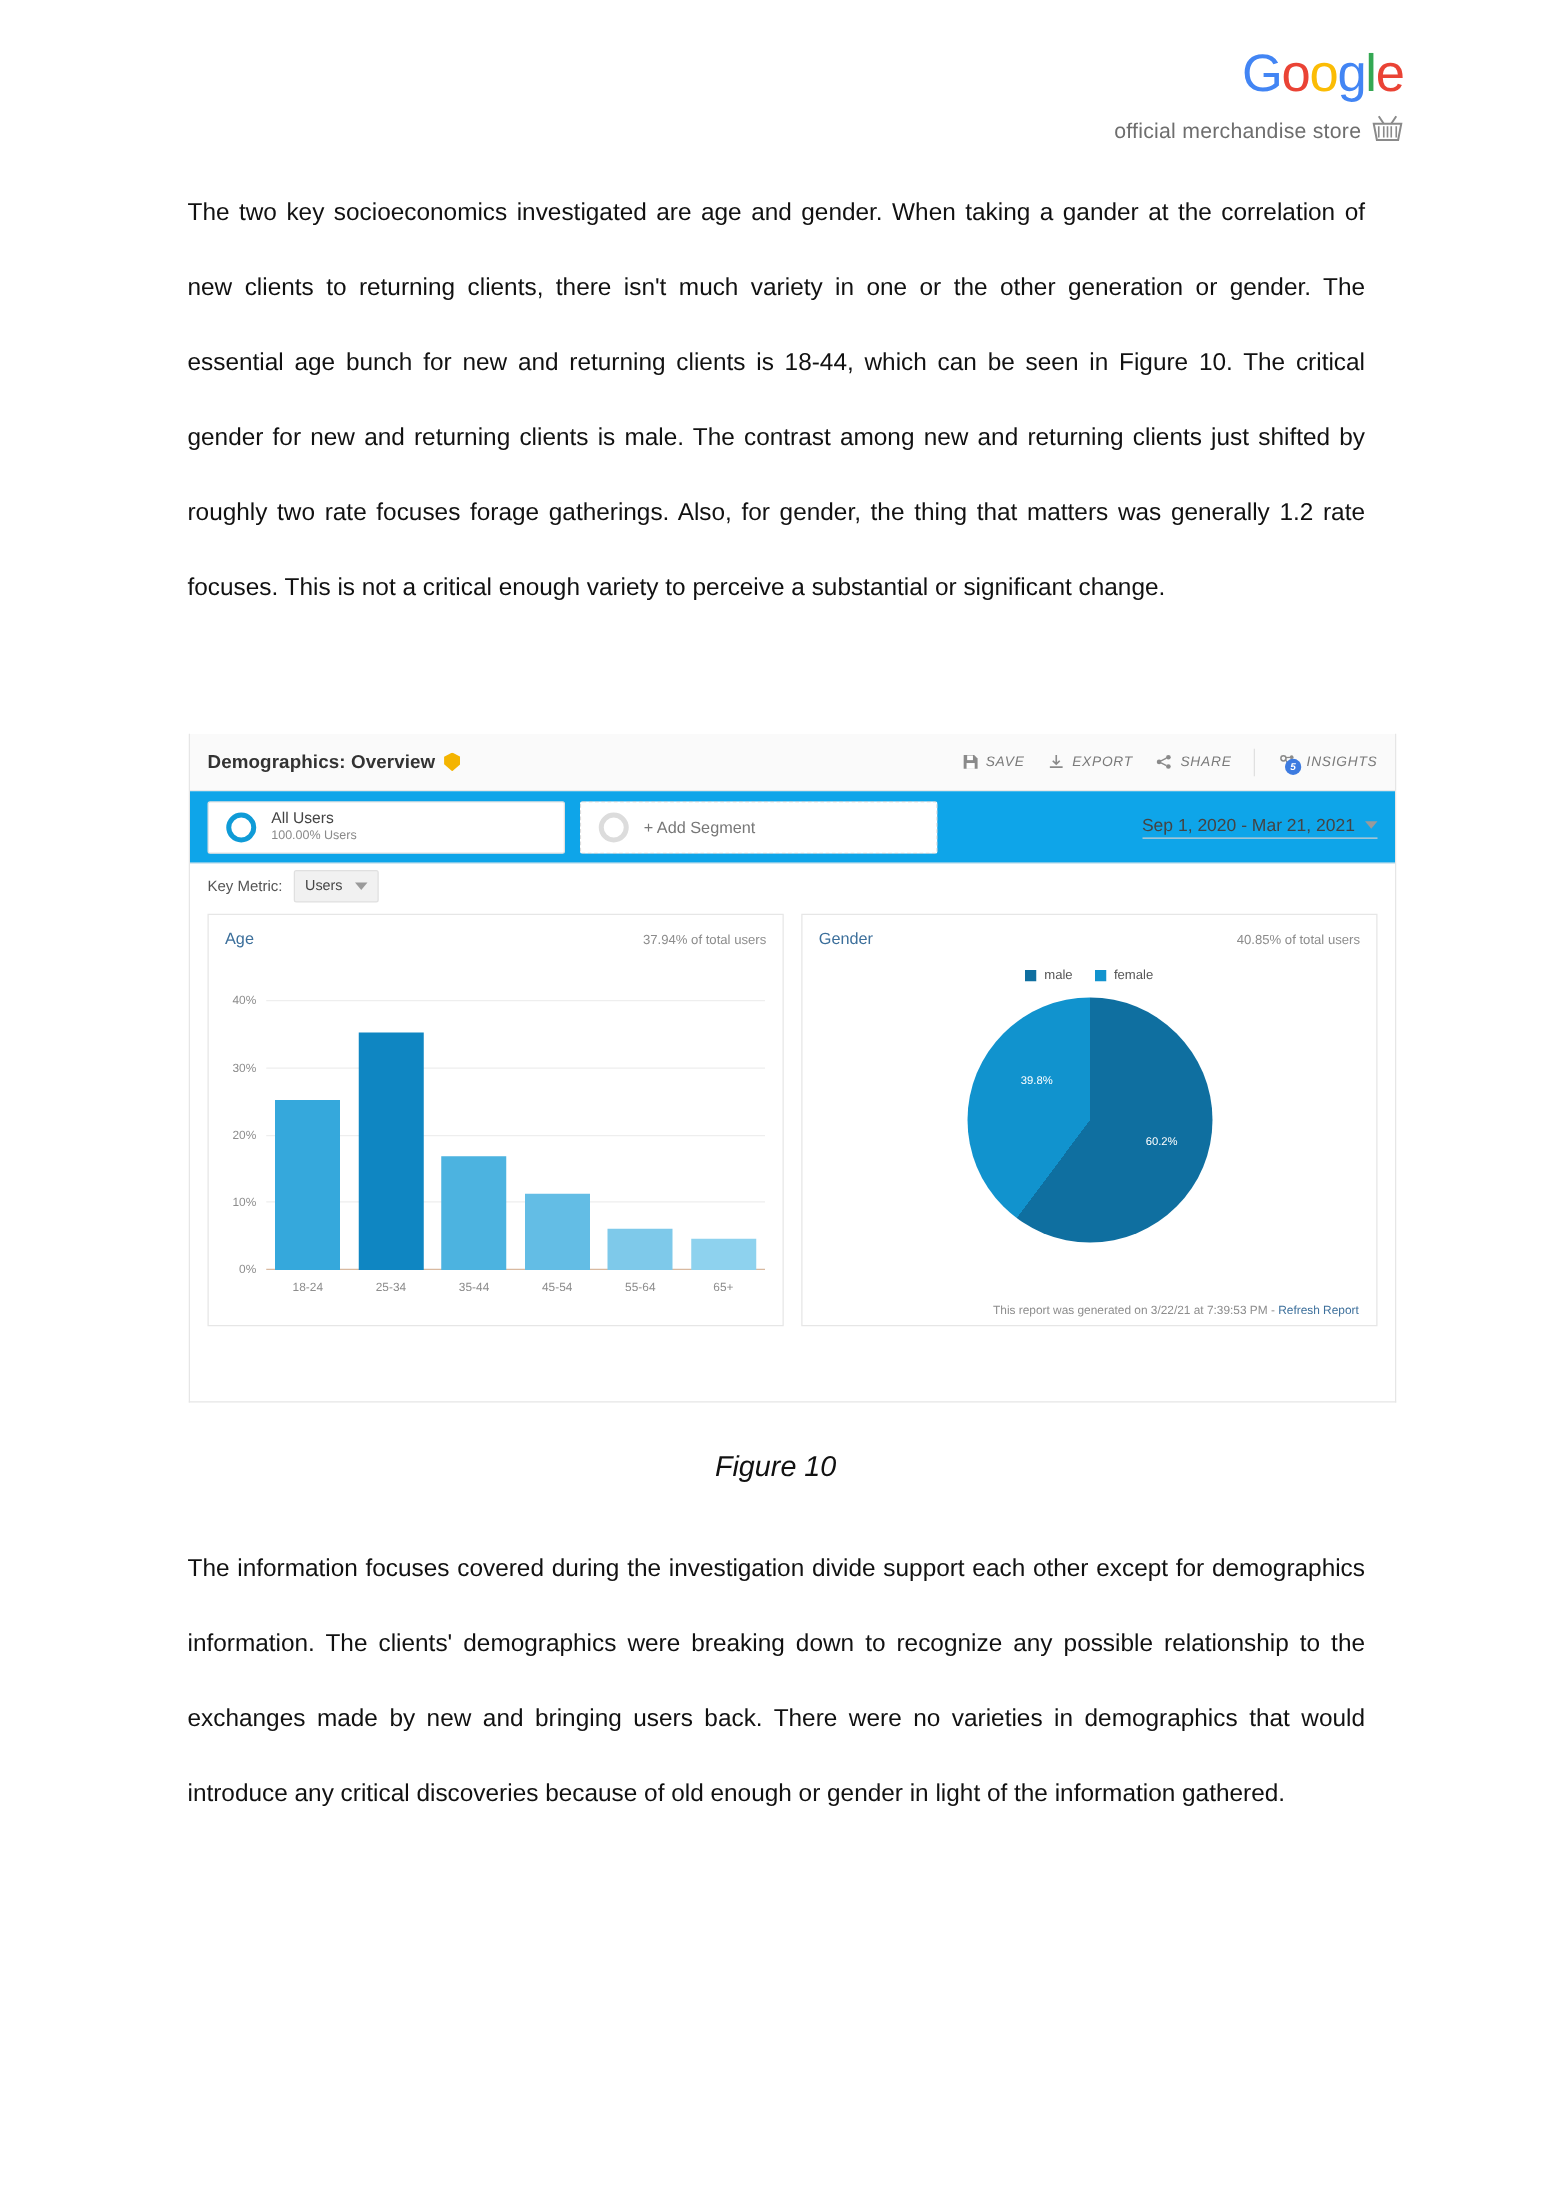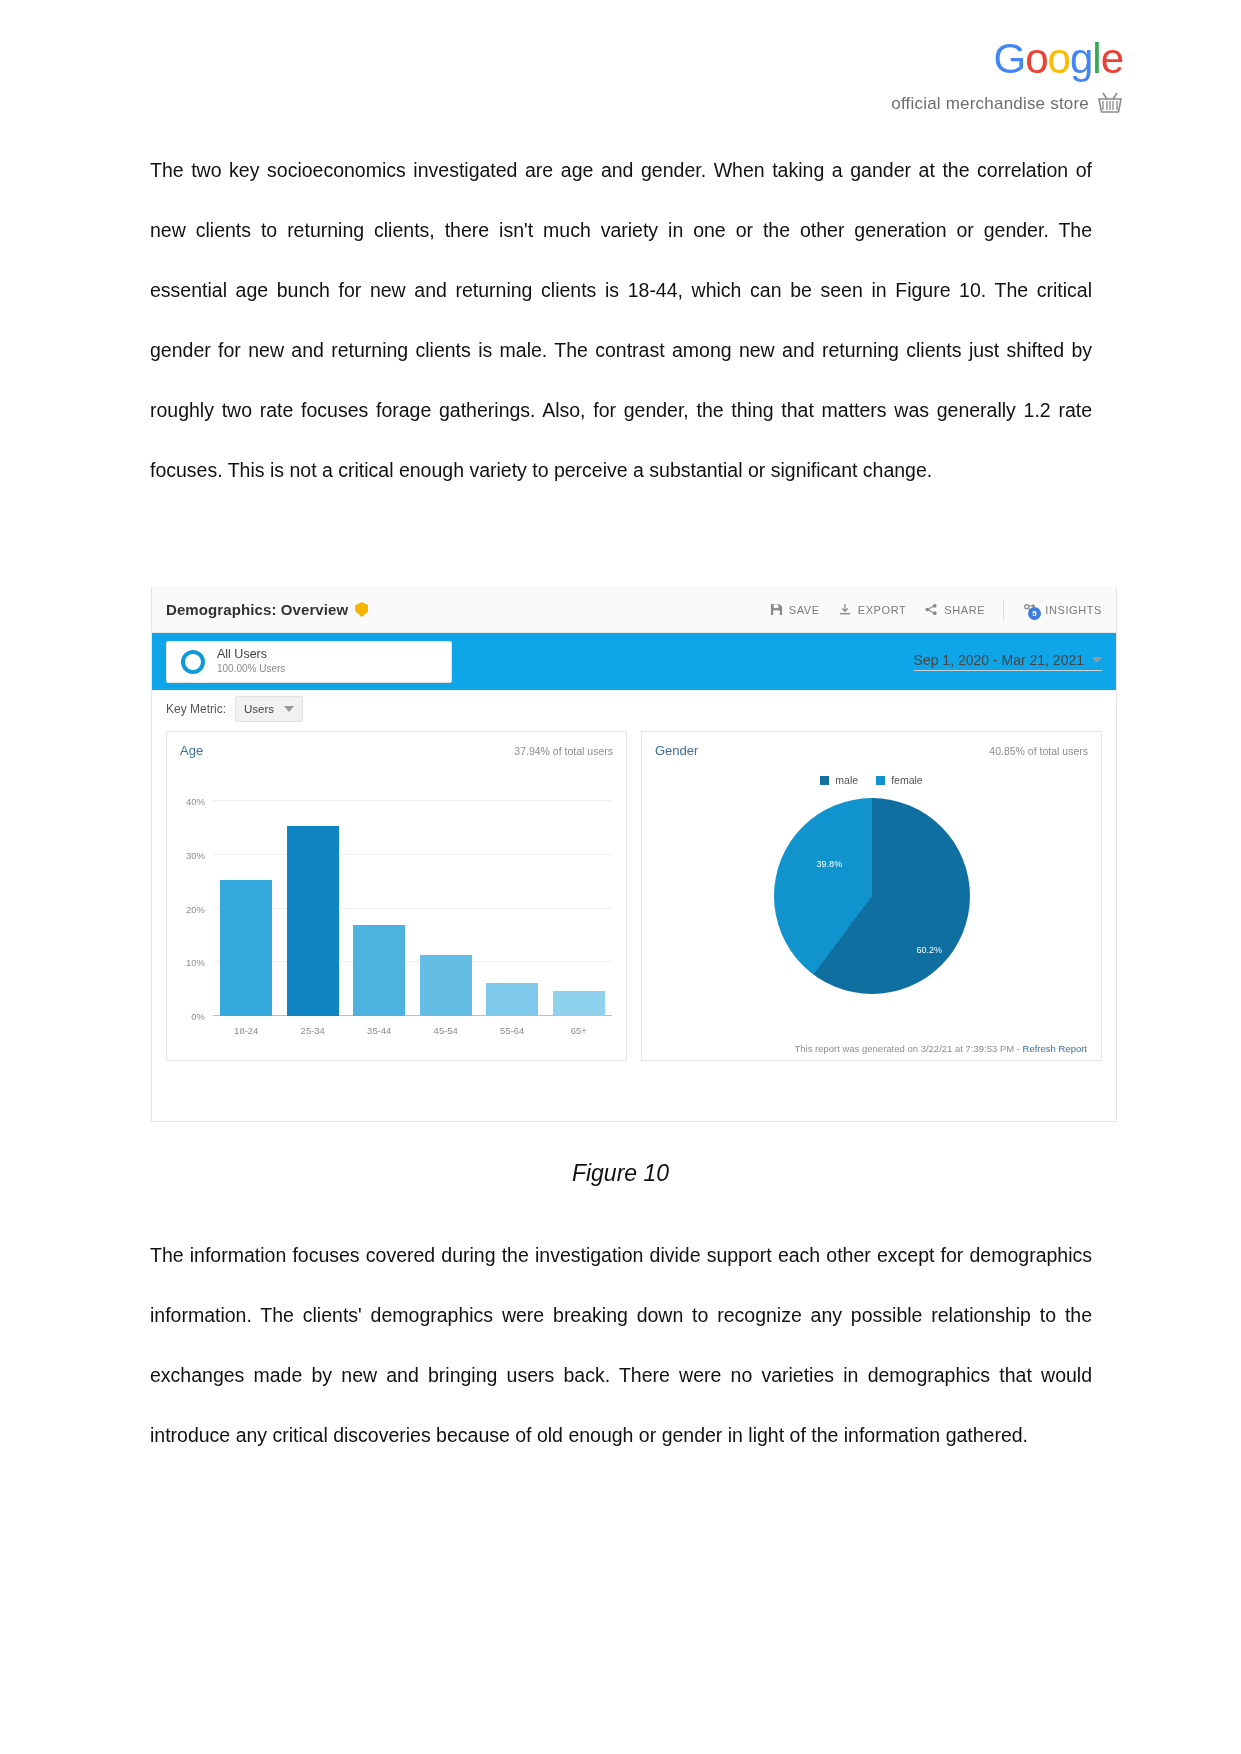--- a/index.html
+++ b/index.html
@@ -102,20 +102,21 @@
     align-items: center;
     gap: 18px;
   }
   .ga-action {
     display: flex;
     align-items: center;
     gap: 6px;
     font-size: 11px;
     color: #7a7a7a;
     letter-spacing: .6px;
+    font-style: italic;
   }
   .ga-action svg { display: block; }
   .ga-sep {
     width: 1px; height: 22px; background: #e0e0e0;
   }
   .insights-wrap { position: relative; display: flex; align-items: center; }
   .insights-badge {
     position: absolute;
     right: -2px; bottom: -3px;
     width: 13px; height: 13px;
@@ -292,21 +293,21 @@
     width: 196px; height: 196px;
     border-radius: 50%;
     position: relative;
   }
   .pie-label {
     position: absolute;
     font-size: 9px;
     color: #ffffff;
   }
   .pie-label.female { left: 22%; top: 31%; }
-  .pie-label.male { right: 14%; top: 56%; margin-top: 37px; }
+  .pie-label.male { right: 14%; top: 56%; }
 
   .ga-footer {
     position: absolute;
     right: 14px;
     bottom: 6px;
     font-size: 9.5px;
     color: #8d8d8d;
   }
   .ga-footer a { color: #3c6f9b; text-decoration: none; }
 
@@ -405,20 +406,24 @@
     </div>
   </div>
 
   <div class="ga-segbar">
     <div class="seg-card seg-all">
       <div class="seg-ring"></div>
       <div>
         <div class="seg-name">All Users</div>
         <div class="seg-sub">100.00% Users</div>
       </div>
+    </div>
+    <div class="seg-card seg-add">
+      <div class="seg-ring grey"></div>
+      <div class="seg-add-label">+ Add Segment</div>
     </div>
     <div class="ga-date">
       <span>Sep 1, 2020 - Mar 21, 2021</span>
       <span class="caret"></span>
     </div>
   </div>
 
   <div class="ga-keymetric">
     <span class="km-label">Key Metric:</span>
     <span class="km-select">

